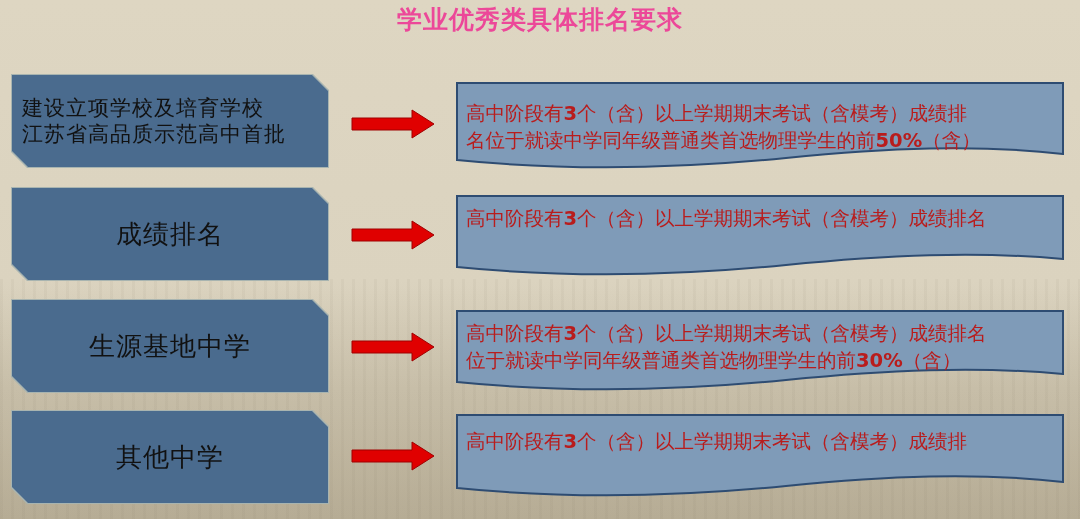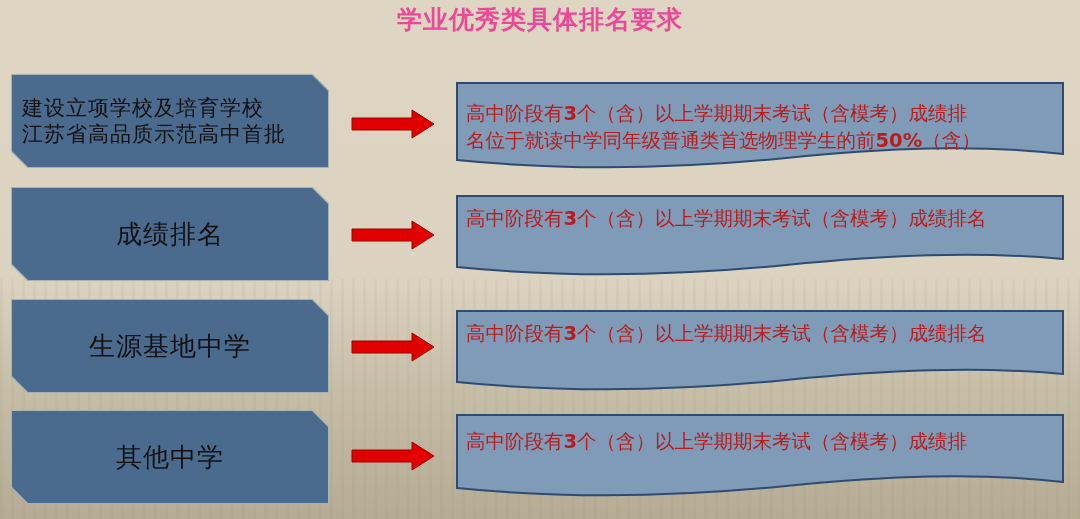--- a/index.html
+++ b/index.html
@@ -100,20 +100,21 @@
   </div>
   <svg class="arrow" style="top:33px;" viewBox="0 0 86 30">
     <polygon points="2,9 62,9 62,1 84,15 62,29 62,21 2,21" fill="#e00000" stroke="#a00000" stroke-width="1"></polygon>
   </svg>
   <div class="right-box" style="top:11px;">
     <svg width="610" height="90" viewBox="0 0 610 90">
       <path d="M1,1 L607,1 L607,64 C520,56 430,60 330,70 C230,80 120,84 1,72 Z" fill="#7f9bb8" stroke="#2e4c72" stroke-width="2"></path>
     </svg>
     <div class="right-text" style="top:10px;">
       <div>高中阶段有<b>3</b>个（含）以上学期期末考试（含模考）成绩排名</div>
+      <div>位于就读中学同年级普通类首选物理学生的前<b>30%</b>（含）</div>
     </div>
   </div>
 </div>
 
 <div class="row" style="top:410px;">
   <div class="left-box-border" style="top:0;"></div>
   <div class="left-box" style="top:1px;">
     <div class="left-label">其他中学</div>
   </div>
   <svg class="arrow" style="top:31px;" viewBox="0 0 86 30">

